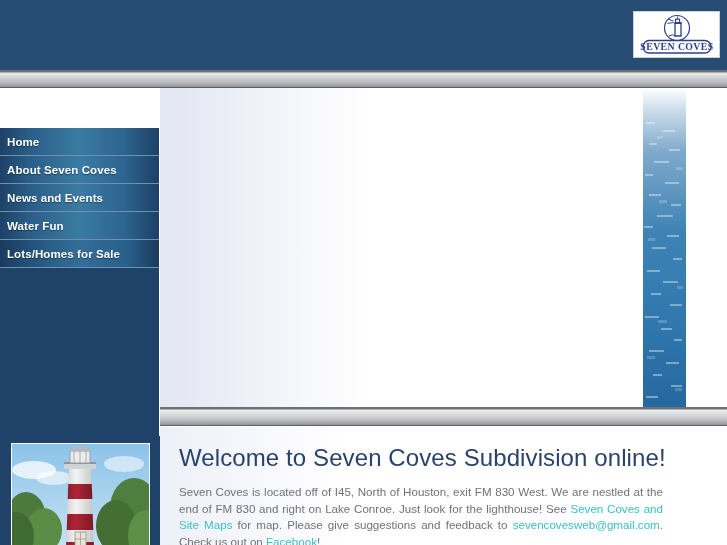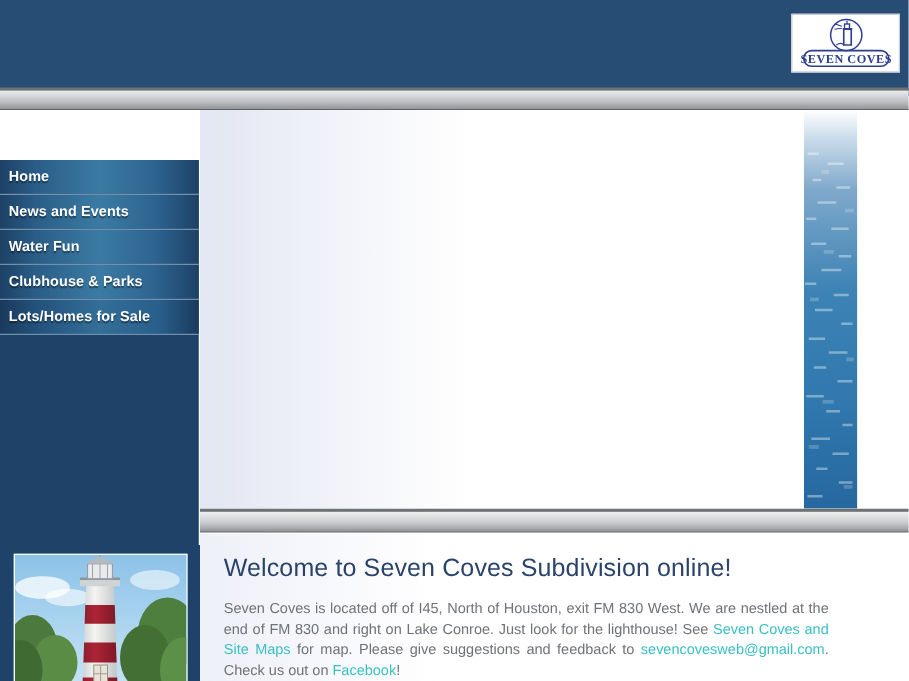--- a/index.html
+++ b/index.html
@@ -110,21 +110,21 @@
 
   
   #welcome {
     position:absolute; left:0; top:339px; width:567px; height:118px;
     background:linear-gradient(to right,
         #eef0f8 0px, #f2f3f9 40px, #f7f8fc 100px, #fcfcfe 150px, #ffffff 190px, #ffffff 100%);
     padding:17px 22px 0 19px;
   }
   #welcome-title {
     color:#29436b;
-    font-size:20px;
+    font-size:24px;
     font-weight:normal;
     letter-spacing:.1px;
     margin-bottom:5px;
     white-space:nowrap;
   }
   #welcome-body {
     color:#6f7378;
     font-size:11.6px;
     line-height:16.5px;
     text-align:justify;
@@ -162,27 +162,27 @@
     </div>
   </div>
   <div id="header-rule"></div>
 
   <div id="sidebar">
 
     <div class="nav-item">
       <span>Home</span>
     </div>
     <div class="nav-item">
+      <span>About Seven Coves</span>
+    </div>
+    <div class="nav-item">
       <span>News and Events</span>
     </div>
     <div class="nav-item">
       <span>Water Fun</span>
-    </div>
-    <div class="nav-item">
-      <span>Clubhouse &amp; Parks</span>
     </div>
     <div class="nav-item active">
       <span>Lots/Homes for Sale</span>
     </div>
 
     <div id="side-photo-wrap">
       <div id="side-photo">
         <svg width="139" height="144" viewBox="0 0 139 144">
           <defs>
             <linearGradient id="sky" x1="0" y1="0" x2="0" y2="1">

